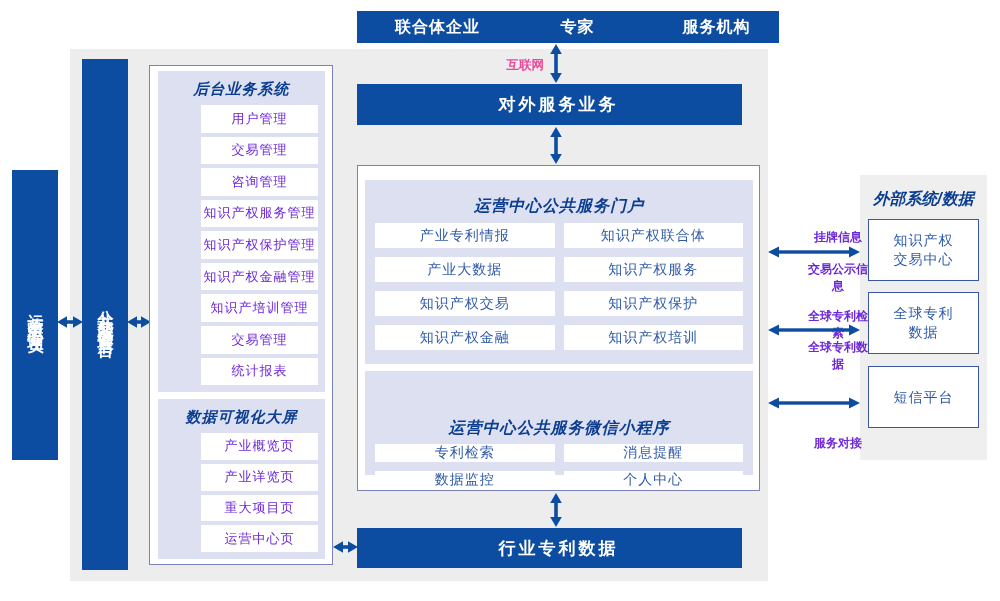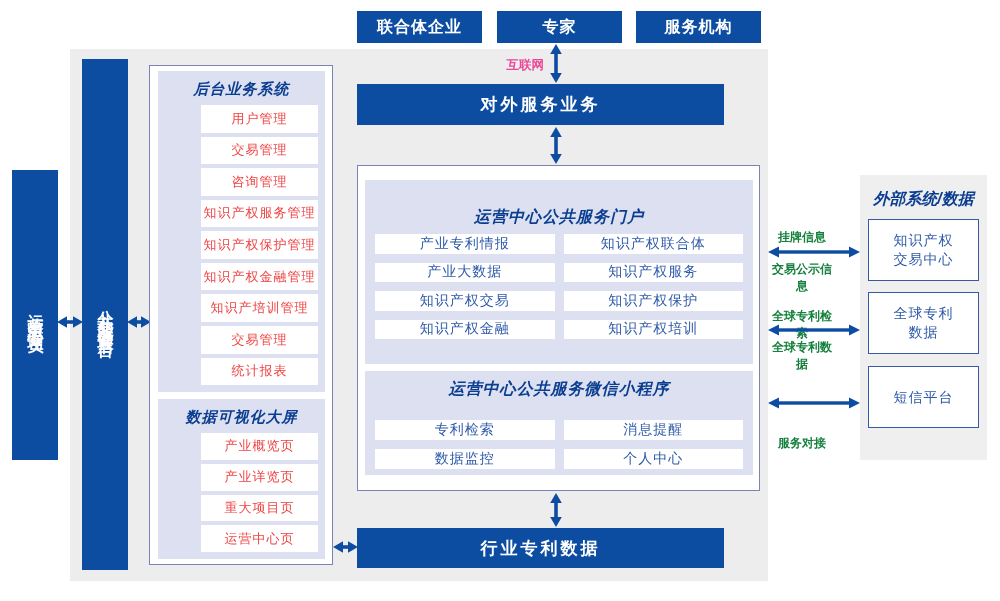--- a/index.html
+++ b/index.html
@@ -8,20 +8,21 @@
     background:#ffffff;
     font-family:"Liberation Sans","DejaVu Sans",sans-serif;
   }
   .abs{position:absolute;}
   .main-bg{left:70px;top:49px;width:698px;height:532px;background:#EDEDEE;}
   .rt-bg{left:860px;top:175px;width:127px;height:285px;background:#EFEFEF;}
 
   .bluebox{
     background:#0D4DA1;color:#fff;display:flex;align-items:center;justify-content:center;
     font-weight:bold;
+    padding-left:18px;
   }
   .actor{top:11px;height:32px;font-size:16px;letter-spacing:1px;}
   .hbar{left:357px;width:367px;font-size:17px;letter-spacing:3px;}
 
   .vbar{
     background:#0D4DA1;color:#fff;display:flex;align-items:center;justify-content:center;
     font-weight:bold;font-size:16px;
     writing-mode:vertical-rl;text-orientation:upright;letter-spacing:4px;
   }
 
@@ -30,43 +31,43 @@
   .panel{
     background:#DCE0F0;box-sizing:border-box;display:flex;flex-direction:column;
     padding:7px;
   }
   .panel .ptitle{
     color:#0B3E91;font-weight:bold;font-style:italic;font-size:15px;
     text-align:center;flex:0 0 auto;padding:2px 0 6px 0;letter-spacing:1px;
   }
   .panel .plist{display:flex;flex-direction:column;gap:4px;flex:1 1 auto;}
   .pitem{
-    background:#fff;color:#ef4444;font-size:13px;flex:1 1 auto;
+    background:#fff;color:#6d28d9;font-size:13px;flex:1 1 auto;
     display:flex;align-items:center;justify-content:center;letter-spacing:1px;margin-left:36px;
   }
   .panel .pgrid{display:grid;grid-template-columns:1fr 1fr;gap:9px;flex:1 1 auto;}
   .gitem{
     background:#fff;color:#2E5AA9;font-size:14px;
     display:flex;align-items:center;justify-content:center;letter-spacing:1px;
   }
   .panel-center .ptitle{font-size:16px;}
 
   .rt-title{
     left:860px;top:189px;width:127px;text-align:center;
     color:#0B3E91;font-weight:bold;font-style:italic;font-size:16px;
   }
   .rt-box{
     left:868px;width:111px;height:62px;background:#fff;border:1.5px solid #3A57A5;
     box-sizing:border-box;color:#2E5AA9;font-size:14px;line-height:1.35;
     display:flex;align-items:center;justify-content:center;text-align:center;
     white-space:pre-line;letter-spacing:1px;
   }
   .linklabel{
-    left:768px;width:68px;text-align:center;color:#15803d;
-    font-size:12px;font-weight:bold;
+    left:768px;width:68px;text-align:center;color:#6d28d9;
+    font-size:12px;font-weight:bold;padding-left:36px;
   }
   .netlabel{
     left:486px;top:57px;width:58px;text-align:right;color:#ec4899;
     font-size:12.5px;font-weight:bold;
   }
   svg{display:block;}
 </style>
 </head>
 <body>
 
@@ -143,36 +144,36 @@
     <div class="plist">
       <div class="pitem">产业概览页</div>
       <div class="pitem">产业详览页</div>
       <div class="pitem">重大项目页</div>
       <div class="pitem">运营中心页</div>
     </div>
   </div>
 
   <div class="abs outerbox" style="left:357px;top:165px;width:403px;height:326px;"></div>
 
-  <div class="abs panel panel-center" style="left:365px;top:180px;width:388px;height:184px;padding:25px 10px;">
+  <div class="abs panel panel-center" style="left:365px;top:180px;width:388px;height:184px;padding:14px 10px;">
     <div class="ptitle">运营中心公共服务门户</div>
     <div class="pgrid">
       <div class="gitem">产业专利情报</div>
       <div class="gitem">知识产权联合体</div>
       <div class="gitem">产业大数据</div>
       <div class="gitem">知识产权服务</div>
       <div class="gitem">知识产权交易</div>
       <div class="gitem">知识产权保护</div>
       <div class="gitem">知识产权金融</div>
       <div class="gitem">知识产权培训</div>
     </div>
   </div>
 
   <div class="abs panel panel-center" style="left:365px;top:371px;width:388px;height:104px;padding:6px 10px;">
-    <div class="ptitle" style="padding-bottom:20px;">运营中心公共服务微信小程序</div>
+    <div class="ptitle" style="padding-bottom:5px;margin-top:39px;">运营中心公共服务微信小程序</div>
     <div class="pgrid">
       <div class="gitem">专利检索</div>
       <div class="gitem">消息提醒</div>
       <div class="gitem">数据监控</div>
       <div class="gitem">个人中心</div>
     </div>
   </div>
 
   <svg class="abs" style="left:549px;top:493px;" width="14" height="34" viewBox="0 0 14 34">
     <polygon points="7,0 1.2,10 12.8,10" fill="#0D4DA1"></polygon>

